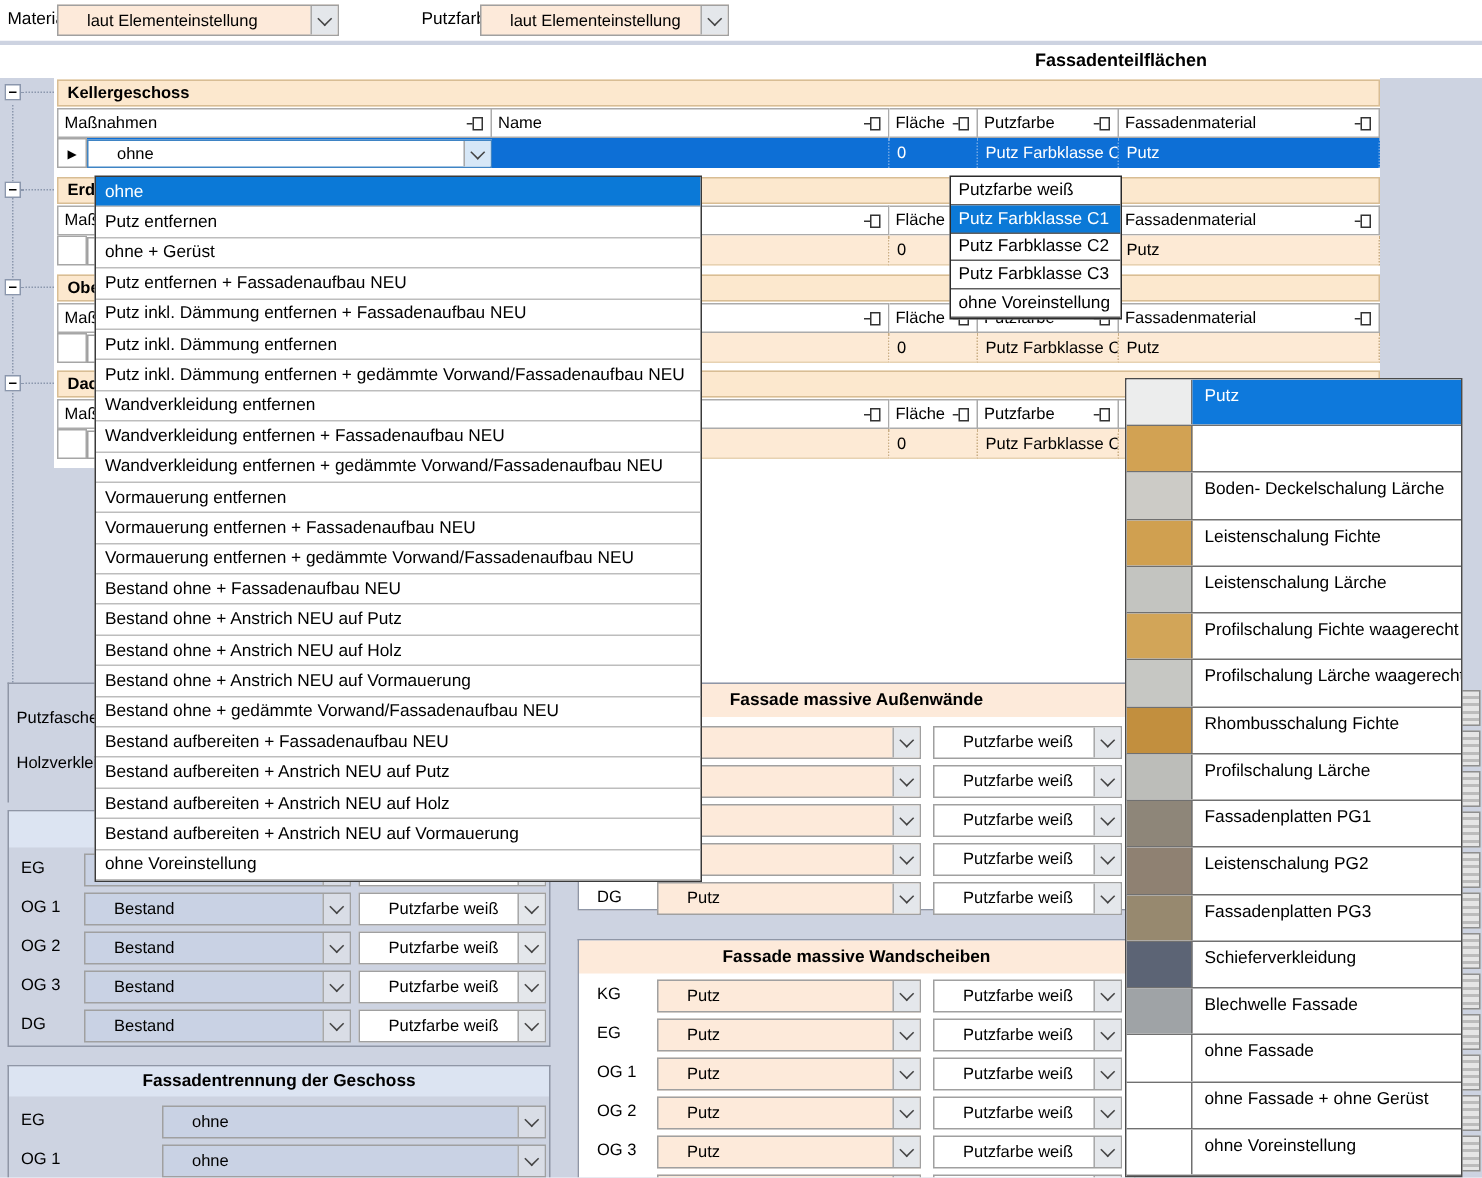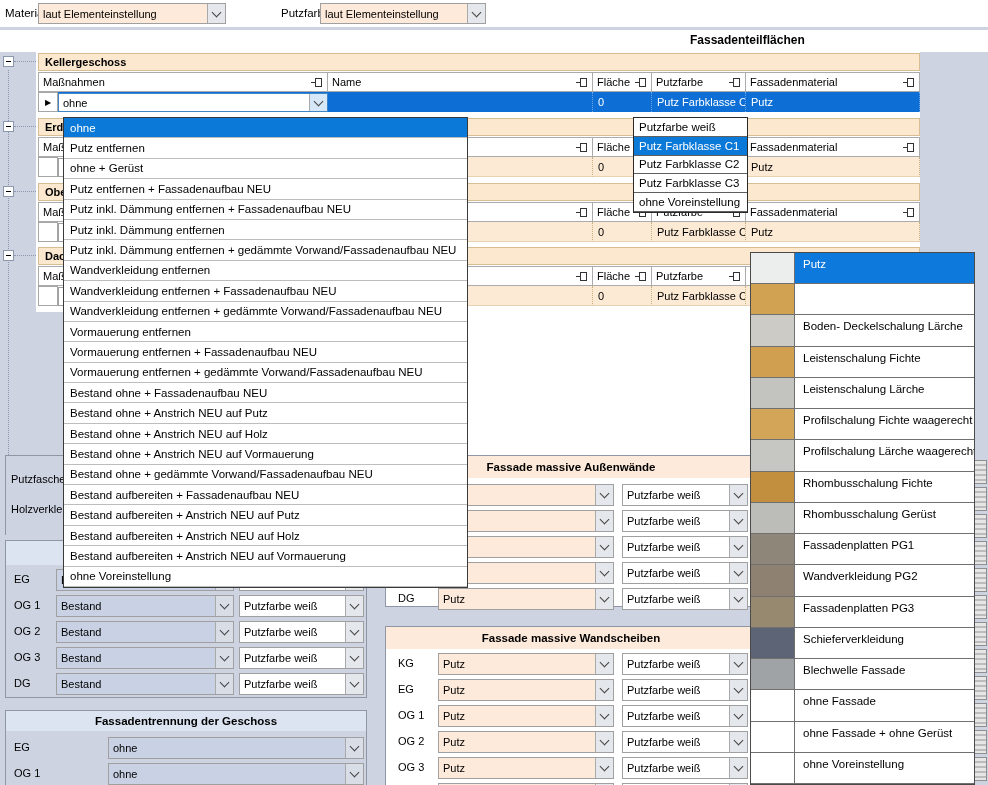--- a/index.html
+++ b/index.html
@@ -3,21 +3,21 @@
 <meta charset="utf-8">
 <style>
   html,body{margin:0;padding:0}
   body{width:988px;height:785px;position:relative;overflow:hidden;
        font-family:"Liberation Sans",sans-serif;font-size:11px;color:#000;background:#fff}
   .abs{position:absolute}
   .bgband{background:#cdd3e1}
   .white{background:#fff}
   
   .dd{position:absolute;display:flex;align-items:stretch;background:#fff;border:1px solid #a0a0a0;box-sizing:border-box}
-  .dd .val{flex:1;display:flex;align-items:center;padding:0 4px;white-space:nowrap;overflow:hidden}
+  .dd .val{flex:1;display:flex;align-items:center;padding:0 19px;white-space:nowrap;overflow:hidden}
   .dd .btn{width:17px;display:flex;align-items:center;justify-content:center;background:#e4e7eb;border-left:1px solid #a9a9a9}
   .dd.peachdd{background:#fdeada}
   .dd.steeldd{background:#c9d2e4}
   .dd.steeldd .btn{background:#d9dde6}
   .dd.focus{border-color:#3f84c4}
   .dd.focus .btn{background:#d6e7f7}
   .chev{width:6px;height:6px;border-right:1.5px solid #444;border-bottom:1.5px solid #444;transform:rotate(45deg);margin-top:-3px}
   
   .sec-bar{position:absolute;box-sizing:border-box;background:#fce8ce;border:1px solid #d8bd94;
            font-weight:bold;padding:2px 6px;white-space:nowrap;overflow:hidden}
@@ -621,29 +621,29 @@
     <div class="matitem">
       <div class="swatch sw-hplank" style="background-color: rgb(198, 199, 195);"></div>
       <div class="mlabel">Profilschalung Lärche waagerecht</div>
     </div>
     <div class="matitem">
       <div class="swatch sw-hplank-d" style="background-color: rgb(194, 143, 62);"></div>
       <div class="mlabel">Rhombusschalung Fichte</div>
     </div>
     <div class="matitem">
       <div class="swatch sw-hplank-d" style="background-color: rgb(188, 189, 185);"></div>
-      <div class="mlabel">Rhombusschalung Gerüst</div>
+      <div class="mlabel">Profilschalung Lärche</div>
     </div>
     <div class="matitem">
       <div class="swatch sw-blocks" style="background-color: rgb(142, 134, 121);"></div>
       <div class="mlabel">Fassadenplatten PG1</div>
     </div>
     <div class="matitem">
       <div class="swatch sw-blocks" style="background-color: rgb(143, 129, 114);"></div>
-      <div class="mlabel">Wandverkleidung PG2</div>
+      <div class="mlabel">Leistenschalung PG2</div>
     </div>
     <div class="matitem">
       <div class="swatch sw-blocks" style="background-color: rgb(151, 137, 111);"></div>
       <div class="mlabel">Fassadenplatten PG3</div>
     </div>
     <div class="matitem">
       <div class="swatch sw-slate" style="background-color: rgb(92, 100, 117);"></div>
       <div class="mlabel">Schieferverkleidung</div>
     </div>
     <div class="matitem">

